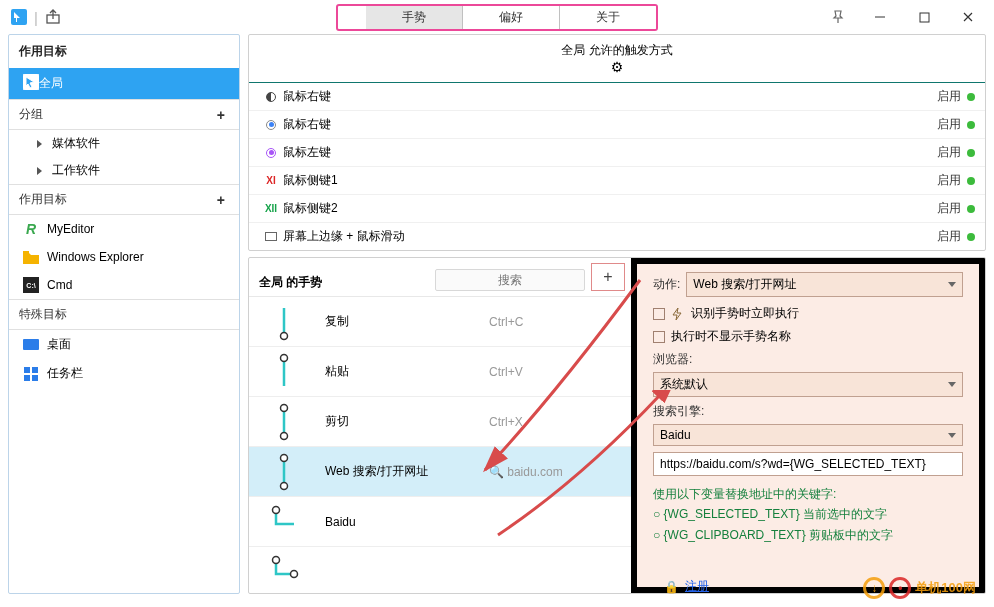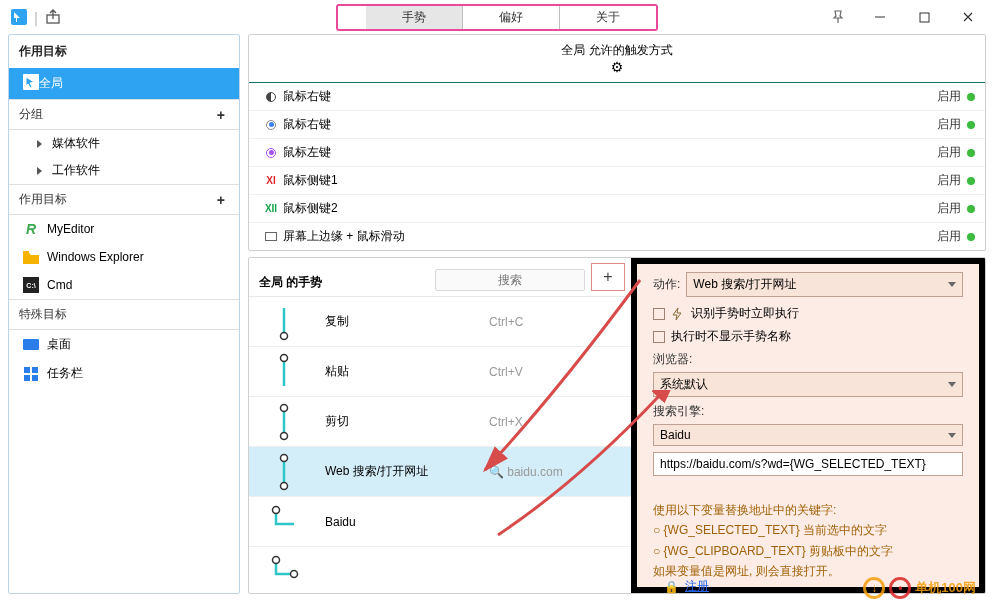--- a/index.html
+++ b/index.html
@@ -70,21 +70,21 @@
 
 
 .detail { flex:1; border:6px solid #000000; background:#fcece5; padding:8px 16px; position:relative; }
 .d-row { display:flex; align-items:center; margin-bottom:8px; gap:6px; }
 .d-label { color:#333; }
 .d-select { flex:1; border:1px solid #c0a090; background:#f8e4d8; padding:3px 6px; display:flex; justify-content:space-between; align-items:center; cursor:pointer; }
 .d-check { display:flex; align-items:center; gap:6px; margin-bottom:6px; }
 .chk { width:12px; height:12px; border:1px solid #a08070; }
 .d-section-label { margin:6px 0 4px; color:#333; }
 .d-input { width:100%; border:1px solid #c0a090; background:#fff; padding:4px 6px; }
-.d-help { margin-top:24px; color:#a16207; line-height:1.7; }
+.d-help { margin-top:8px; color:#15803d; line-height:1.7; }
 .d-help .bullet::before { content:"○ "; }
 .chev { width:0; height:0; border-left:4px solid transparent; border-right:4px solid transparent; border-top:5px solid #666; }
 
 
 .arrow { position:absolute; pointer-events:none; }
 
 
 .bottom-note { position:absolute; bottom:12px; left:664px; display:flex; align-items:center; gap:4px; color:#333; font-size:12px; }
 .lock-ic { color:#c9a500; }
 .reg-link { color:#2563eb; text-decoration:underline; cursor:pointer; margin-left:2px; }
@@ -390,21 +390,20 @@
             <span class="chev"></span>
         </div>
 
         <div style="height:6px"></div>
         <input class="d-input" value="https://baidu.com/s?wd={WG_SELECTED_TEXT}" style="">
 
         <div class="d-help">
           <div>使用以下变量替换地址中的关键字:</div>
           <div class="bullet">{WG_SELECTED_TEXT} 当前选中的文字</div>
           <div class="bullet">{WG_CLIPBOARD_TEXT} 剪贴板中的文字</div>
-          <div>如果变量值是网址, 则会直接打开。</div>
         </div>
       </div>
     </div>
   </div>
 </div>
 
 <svg class="arrow" style="left:475px; top:275px;" width="240" height="260">
   <defs>
       <marker id="ah1" markerWidth="10" markerHeight="10" refX="8" refY="3" orient="auto">
         <path d="M0 0L9 3L0 6z" fill="#d84b4b"></path>

